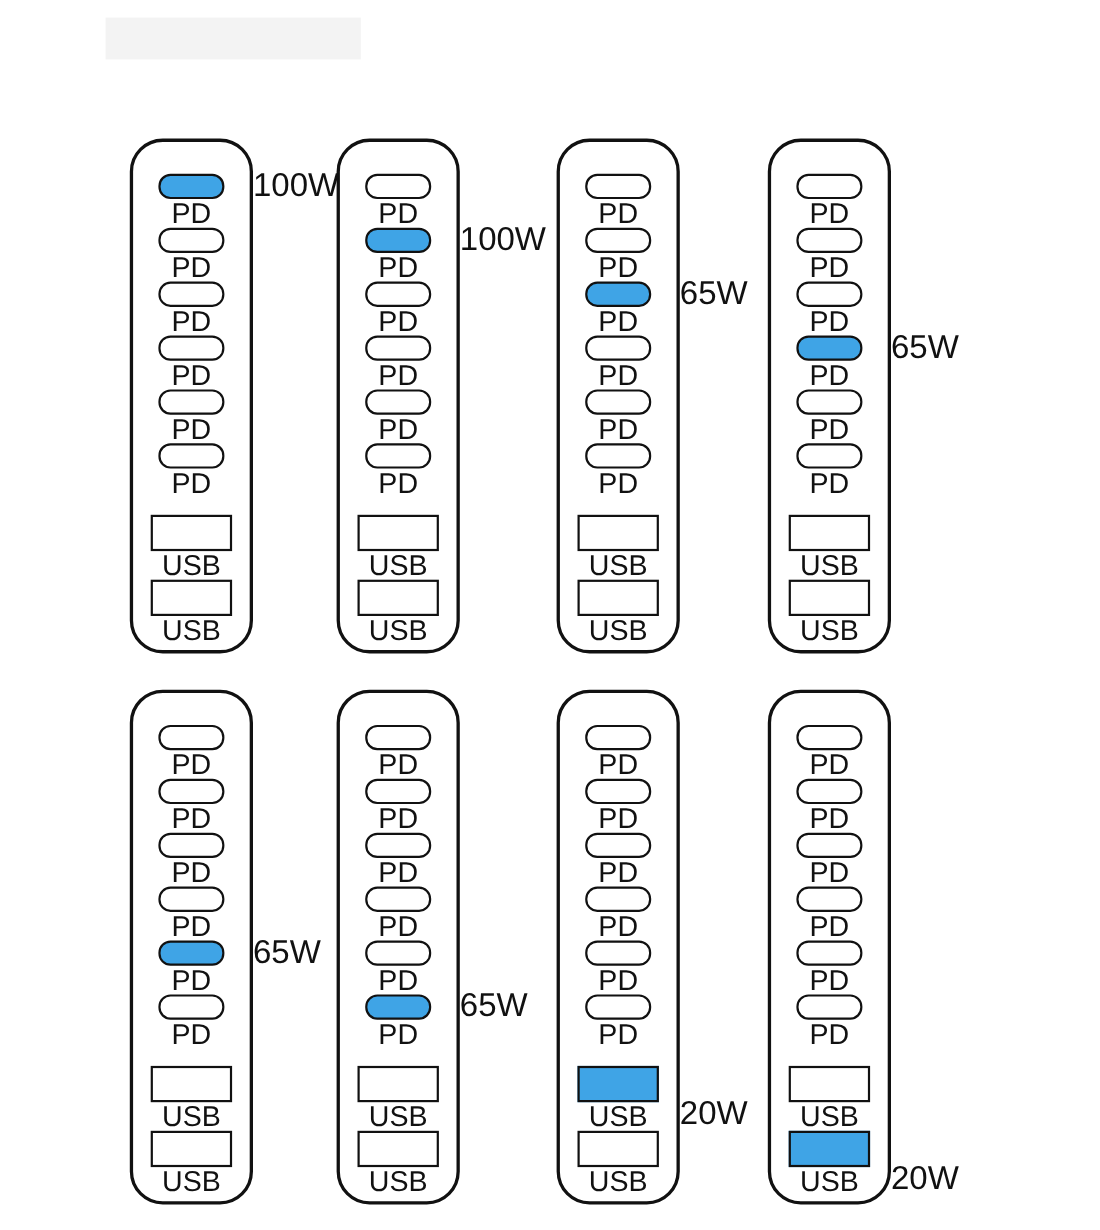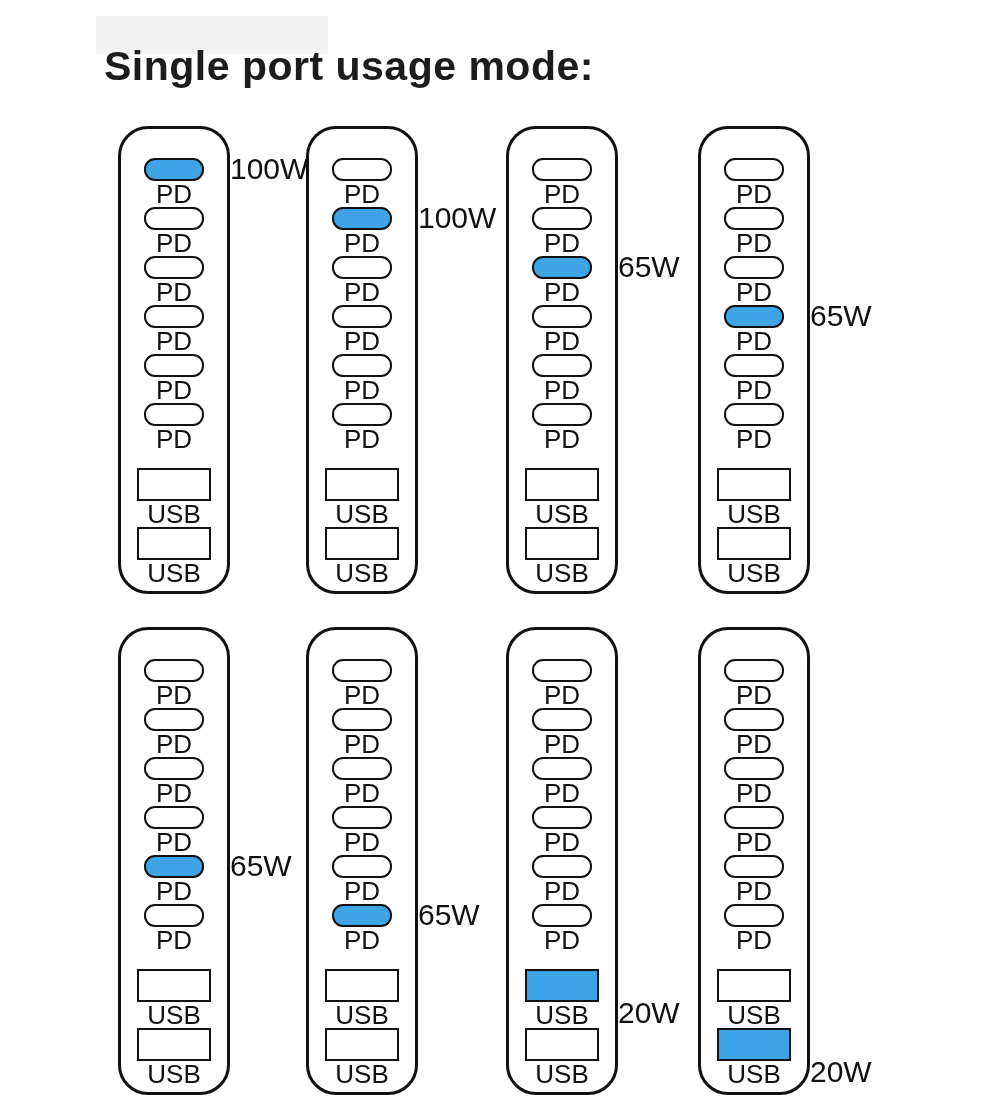--- a/index.html
+++ b/index.html
@@ -38,21 +38,20 @@
     font-size:30px; line-height:30px; color:#111;
   }
   .watt.pd  { top:-4px; }
   .watt.usb { top:1px;margin-top:28px; }
 </style>
 </head>
 <body>
 
 <div class="page" style="--accent: #3fa4e6;">
   <div class="title-bg"></div>
-  <h1 class="title">Single port usage mode:</h1>
   <div class="grid">
       <div class="device" style="left: 118px; top: 126px;">
         <div class="port-unit pd">
           <div class="shape pd highlighted"></div>
           <div class="port-label">PD</div>
           <span class="watt pd">100W</span>
         </div>
         <div class="port-unit pd">
           <div class="shape pd"></div>
           <div class="port-label">PD</div>

